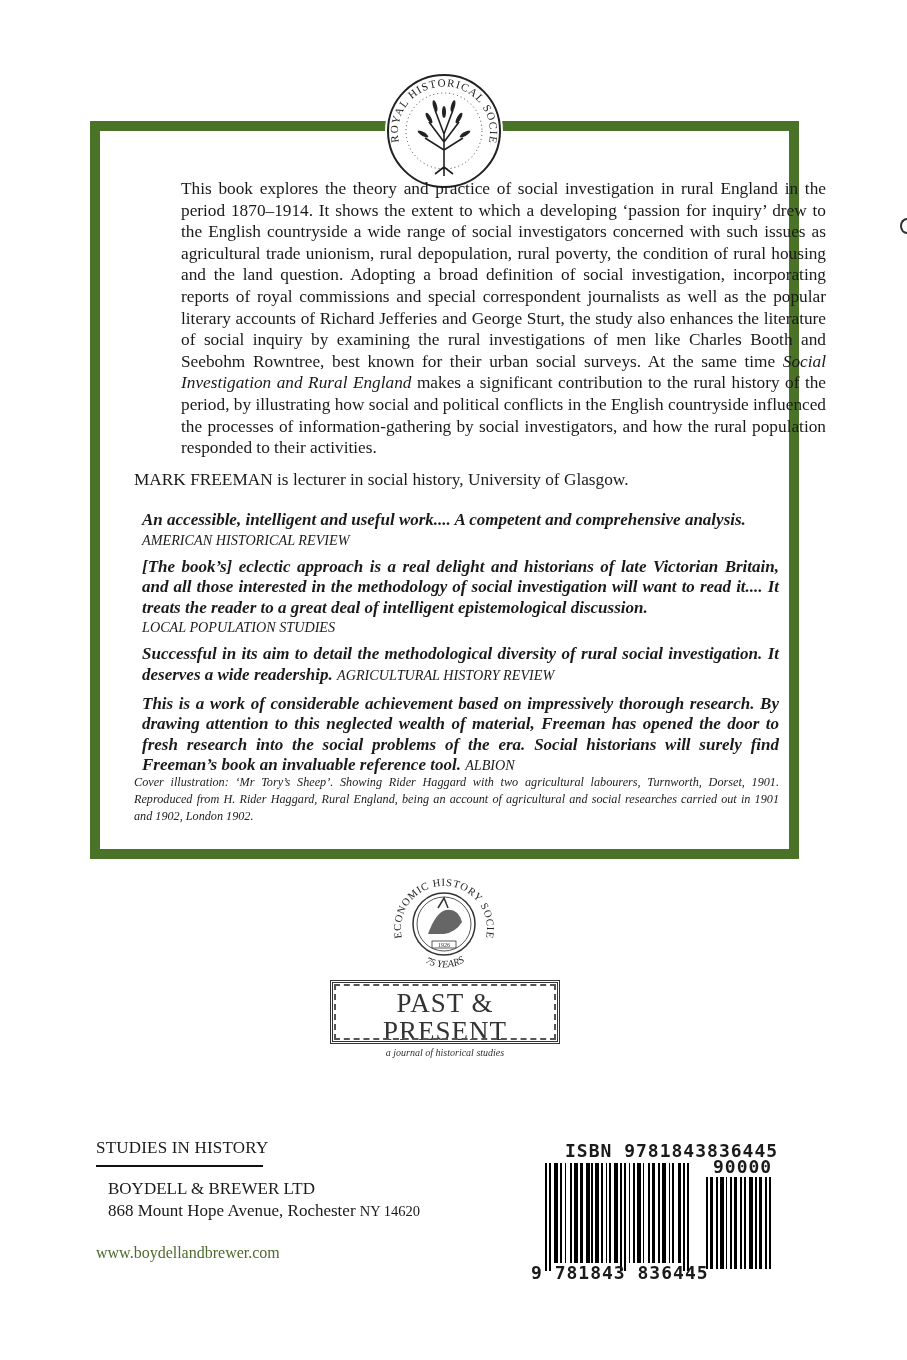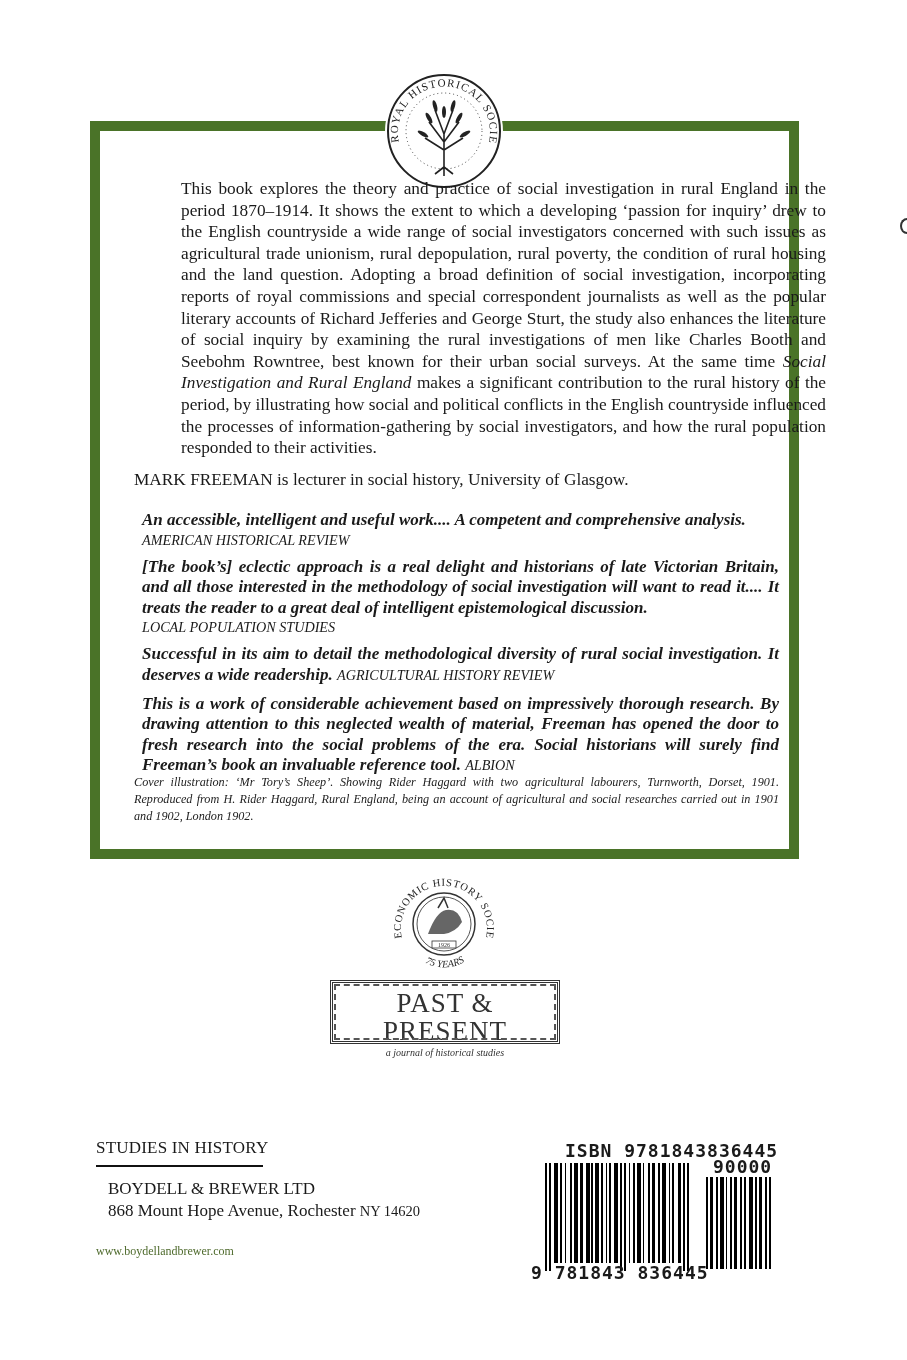--- a/index.html
+++ b/index.html
@@ -24,21 +24,21 @@
 
   .ehs { position:absolute; left:386px; top:868px; width:116px; height:116px; }
   .pp { position:absolute; left:330px; top:980px; width:230px; height:64px; border:3px double #333; box-sizing:border-box; text-align:center; outline:2px dashed #555; outline-offset:-6px; }
   .pp .t1 { font-size:27px; letter-spacing:1px; margin-top:6px; line-height:28px; color:#333; }
   .pp .t2 { font-style:italic; font-size:10px; color:#333; line-height:16px; }
 
   .series { position:absolute; left:96px; top:1138px; font-size:17px; letter-spacing:0.2px; }
   .series-rule { position:absolute; left:96px; top:1165px; width:167px; height:2px; background:#111; }
   .pub { position:absolute; left:96px; top:1178px; font-size:17px; line-height:22px;margin-left:12px; }
   .pub .small { font-size:14.5px; }
-  .url { position:absolute; left:96px; top:1244px; font-size:12px; color:#4e6a2c; }
+  .url { position:absolute; left:96px; top:1244px; font-size:16px; color:#4e6a2c; }
   .isbn-label { position:absolute; left:533px; top:1140px; font-family:"DejaVu Sans Mono","Liberation Mono",monospace; font-weight:bold; font-size:18px; letter-spacing:1px;margin-left:32px; }
   .addon-num { position:absolute; left:713px; top:1156px; font-family:"DejaVu Sans Mono","Liberation Mono",monospace; font-weight:bold; font-size:18px; letter-spacing:1px; }
   .bars { position:absolute; left:545px; top:1163px; height:110px; display:flex; align-items:flex-start; }
   .bars span { display:inline-block; background:#000; height:100px; }
   .addon-bars { position:absolute; left:706px; top:1177px; height:92px; display:flex; }
   .addon-bars span { display:inline-block; background:#000; height:92px; }
   .bottom-num { position:absolute; left:531px; top:1262px; font-family:"DejaVu Sans Mono","Liberation Mono",monospace; font-weight:bold; font-size:18px; letter-spacing:1px; background:transparent; }
   .edge-mark { position:absolute; left:900px; top:218px; width:10px; height:12px; border:2px solid #333; border-radius:50%; border-right-color:transparent; }
 </style>
 </head>

